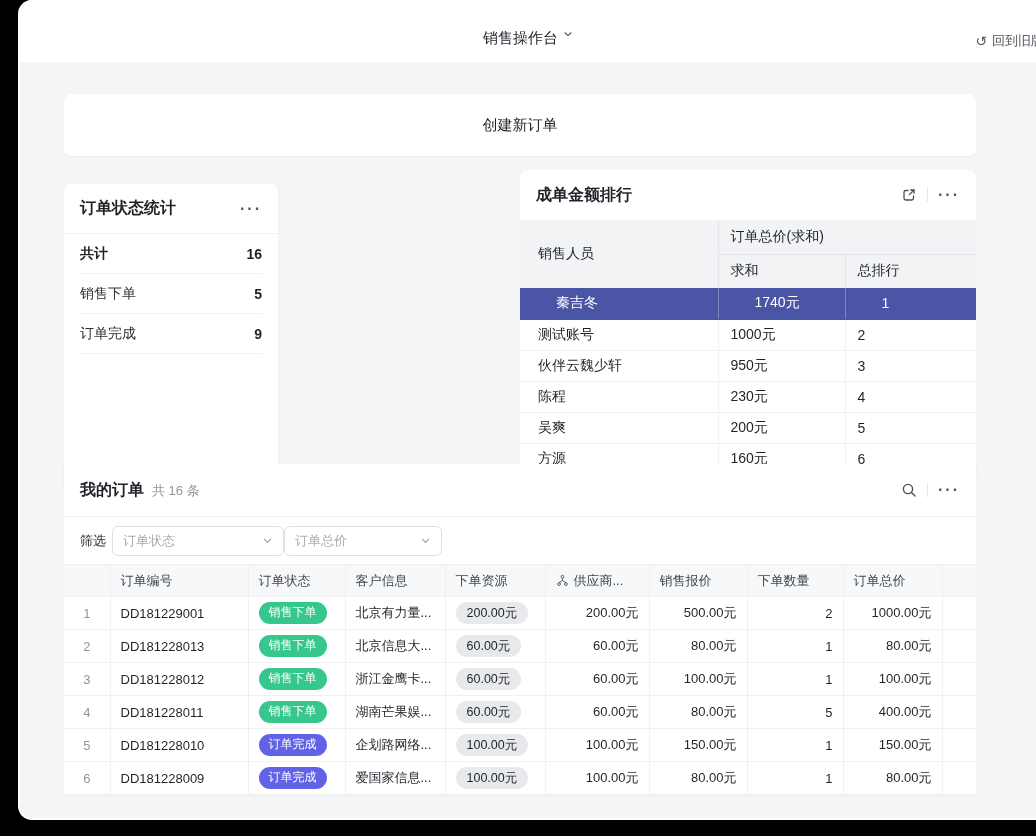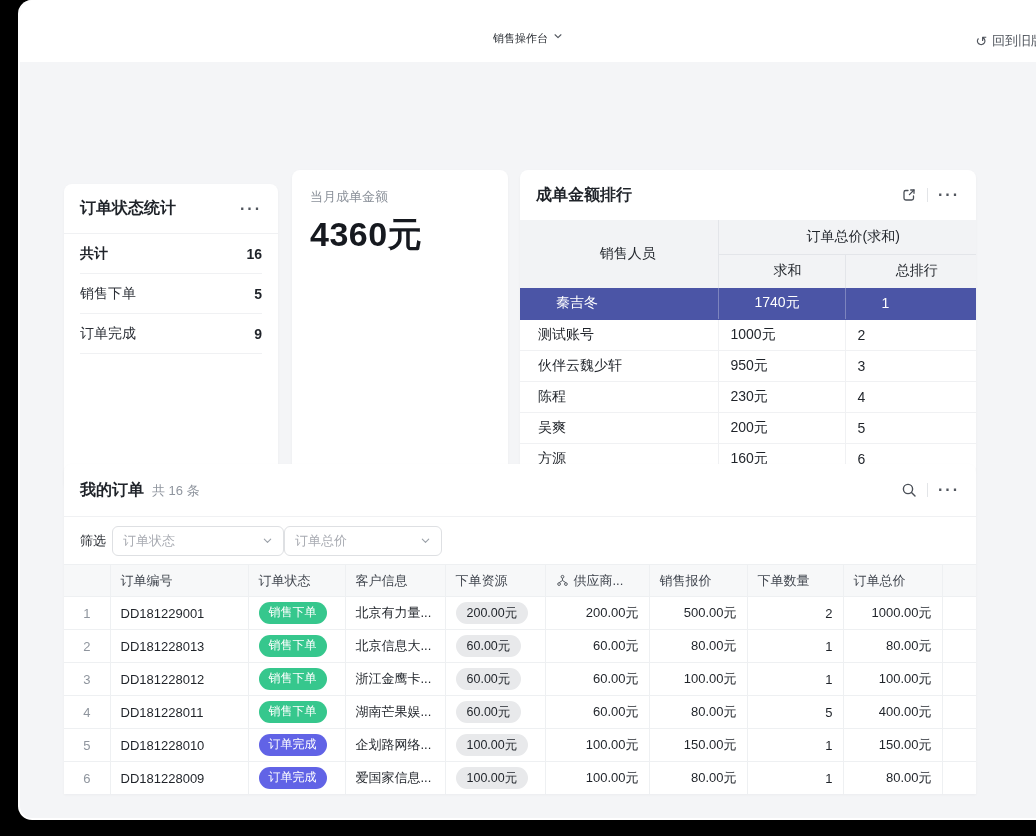--- a/index.html
+++ b/index.html
@@ -18,21 +18,21 @@
     border-left:2px solid #fff;
     border-bottom:2px solid #fff;
     overflow:hidden;
   }
   
   .topbar {
     height:62px; background:#fff; position:relative;
     display:flex; align-items:center; justify-content:center;
     padding-top:14px;
   }
-  .topbar-title { font-size:11px; font-weight:500; display:flex; align-items:flex-start; gap:5px; cursor:pointer; }
+  .topbar-title { font-size:15px; font-weight:500; display:flex; align-items:flex-start; gap:5px; cursor:pointer; }
   .caret-icon { display:inline-flex; color:#51565e; }
   .back-btn {
     position:absolute; right:-8px; top:32px;
     display:flex; align-items:center; gap:5px;
     font-size:13px; color:#51565e; white-space:nowrap; cursor:pointer;
   }
   .back-glyph { font-size:14px; line-height:1; }
   
   .card {
     position:absolute; background:#fff; border-radius:8px;
@@ -69,21 +69,21 @@
   .amount-card { left:272px; top:170px; width:216px; height:306px; padding:18px; }
   .amount-label { font-size:13px; color:#8a9099; }
   .amount-value { font-size:34px; font-weight:700; color:#16191f; margin-top:6px; letter-spacing:.5px; }
   
   .rank-card { left:500px; top:170px; width:456px; height:306px; }
   table.rank { width:100%; border-collapse:collapse; font-size:14px; table-layout:fixed; }
   table.rank col.c-person { width:198px; }
   table.rank col.c-sum { width:127px; }
   table.rank col.c-rank { width:131px; }
   table.rank thead th {
-    background:#f2f3f5; font-weight:400; text-align:center; color:#1f2329;
+    background:#f2f3f5; font-weight:400; text-align:left; color:#1f2329;
   }
   table.rank th.th-person { padding-left:18px; }
   table.rank th.th-group { height:34px; padding-left:12px; border-left:1px solid #e3e5e9; border-bottom:1px solid #e3e5e9; }
   table.rank th.th-sub { height:34px; padding-left:12px; border-left:1px solid #e3e5e9; }
   table.rank tbody td {
     height:31px; border-bottom:1px solid #f0f1f3; padding-left:12px;
   }
   table.rank tbody td:first-child { padding-left:18px; }
   table.rank tbody td + td { border-left:1px solid #f0f1f3; }
   table.rank tbody tr { cursor:pointer; }
@@ -149,44 +149,43 @@
             <path d="M2.5 4.5 L6 8 L9.5 4.5" fill="none" stroke="currentColor" stroke-width="1.3" stroke-linecap="round" stroke-linejoin="round"></path>
           </svg>
       </span>
     </div>
     <div class="back-btn">
       <span class="back-glyph">↺</span>
       <span>回到旧版</span>
     </div>
   </div>
 
+  <div class="card create-card">
+    <span>创建新订单</span>
+  </div>
 
   <div class="card stats-card">
     <div class="card-head">
       <span class="card-title">订单状态统计</span>
       <span class="ellipsis">···</span>
     </div>
     <div class="stat-row" data-em="strong">
       <span class="stat-label">共计</span>
       <span class="stat-value">16</span>
     </div>
     <div class="stat-row" data-em="normal">
       <span class="stat-label">销售下单</span>
       <span class="stat-value">5</span>
     </div>
     <div class="stat-row" data-em="normal">
       <span class="stat-label">订单完成</span>
       <span class="stat-value">9</span>
     </div>
   </div>
 
-  <div class="card amount-card">
-    <div class="amount-label">当月成单金额</div>
-    <div class="amount-value">4360元</div>
-  </div>
 
   <div class="card rank-card">
     <div class="card-head">
       <span class="card-title">成单金额排行</span>
       <span class="head-icons">
         <span class="icon-btn">
           <svg width="16" height="16" viewBox="0 0 16 16">
               <path d="M7 3.5H4.8C3.8 3.5 3 4.3 3 5.3v5.9c0 1 .8 1.8 1.8 1.8h5.9c1 0 1.8-.8 1.8-1.8V9" fill="none" stroke="currentColor" stroke-width="1.3" stroke-linecap="round"></path>
               <path d="M9.7 3h3.3v3.3" fill="none" stroke="currentColor" stroke-width="1.3" stroke-linecap="round" stroke-linejoin="round"></path>
               <path d="M13 3 L8.4 7.6" fill="none" stroke="currentColor" stroke-width="1.3" stroke-linecap="round"></path>

